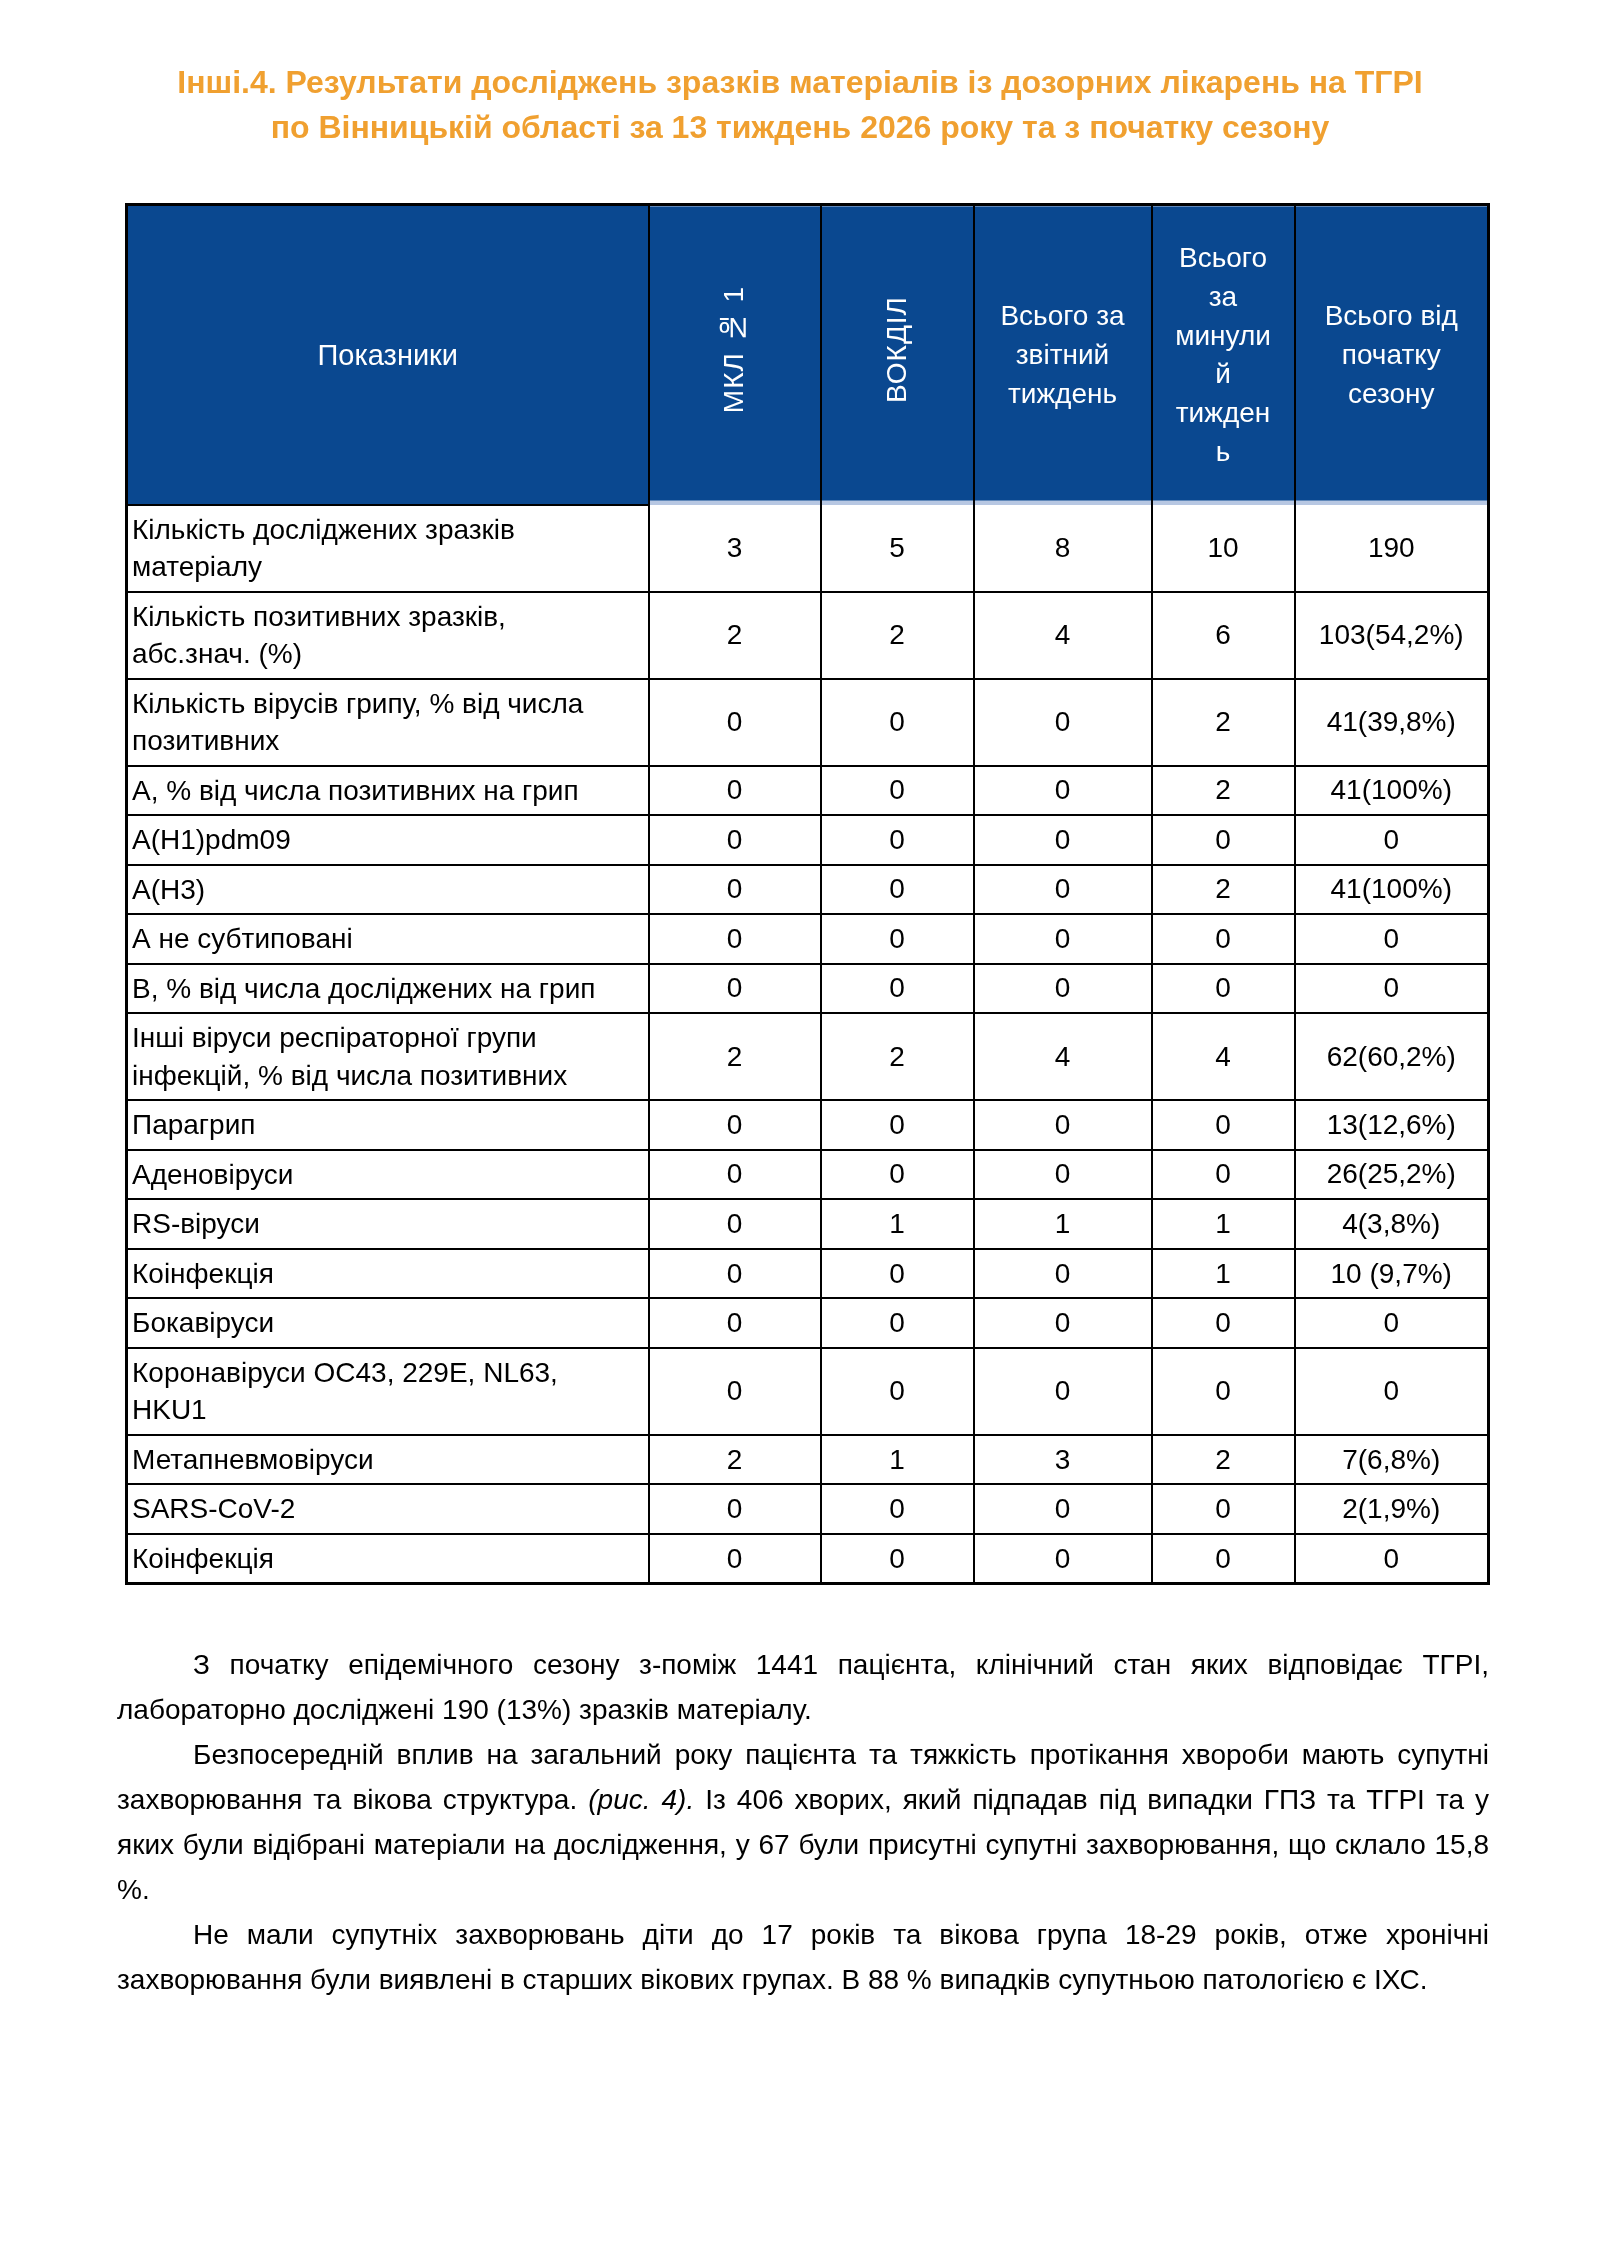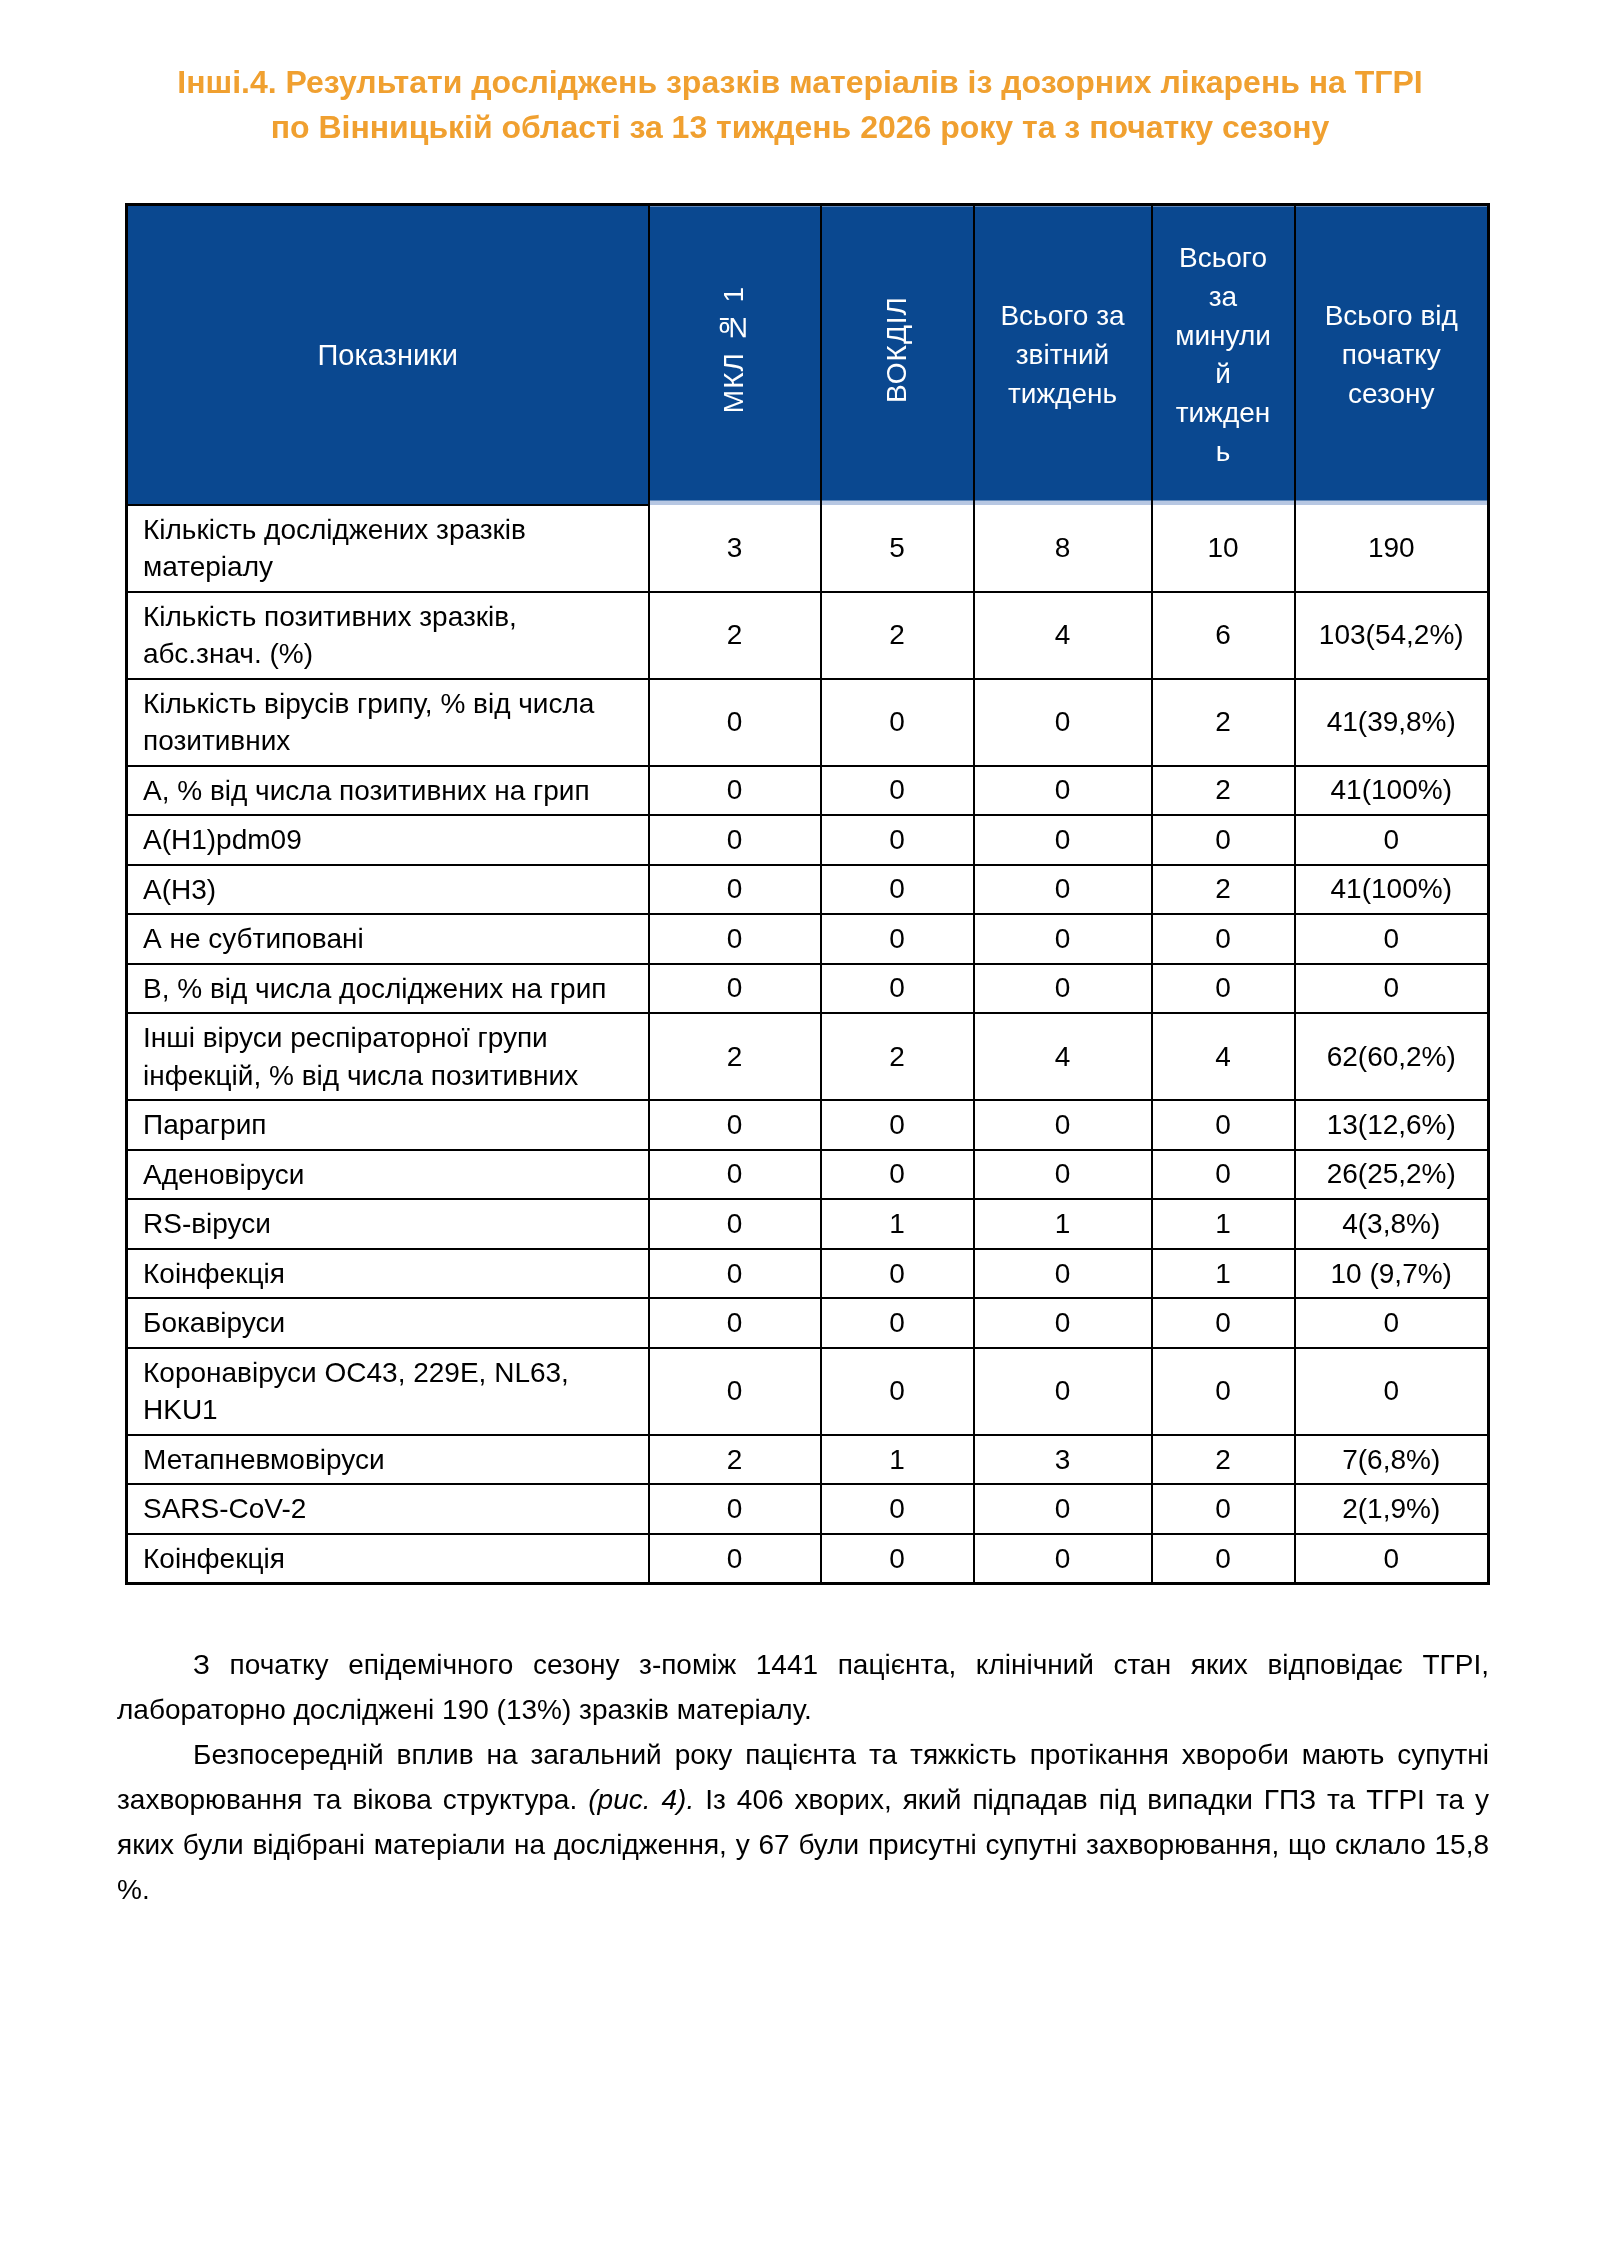--- a/index.html
+++ b/index.html
@@ -78,21 +78,21 @@
     border:2px solid var(--border-color);
     font-size:28px;
     vertical-align:middle;
     background:#fff;
   }
   tbody tr:first-child td.val{border-top:none;}
   td.label{
     text-align:left;
     white-space:pre-line;
     line-height:1.34;
-    padding:5px 16px 5px 15px;
+    padding:5px 16px 5px 4px;
   }
   td.val{
     text-align:center;
     padding:4px 6px;
     height:45px;
   }
   .body-text{
     margin:57px 0 0 117px;
     width:1372px;
     font-size:28px;
@@ -287,13 +287,14 @@
         <td class="val">0</td>
         <td class="val">0</td>
         <td class="val">0</td>
       </tr>
     </tbody>
 </table>
 
 <div class="body-text">
   <p>З початку епідемічного сезону з-поміж 1441 пацієнта, клінічний стан яких відповідає ТГРІ, лабораторно досліджені 190 (13%) зразків матеріалу.</p>
   <p><span>Безпосередній вплив на загальний року пацієнта та тяжкість протікання хвороби мають супутні захворювання та вікова структура. </span><span class="italic">(рис. 4).</span><span> Із 406 хворих, який підпадав під випадки ГПЗ та ТГРІ та у яких були відібрані матеріали на дослідження, у 67 були присутні супутні захворювання, що склало 15,8 %.</span></p>
+  <p>Не мали супутніх захворювань діти до 17 років та вікова група 18-29 років, отже хронічні захворювання були виявлені в старших вікових групах. В 88 % випадків супутньою патологією є ІХС.</p>
 </div>
 
 </body></html>

